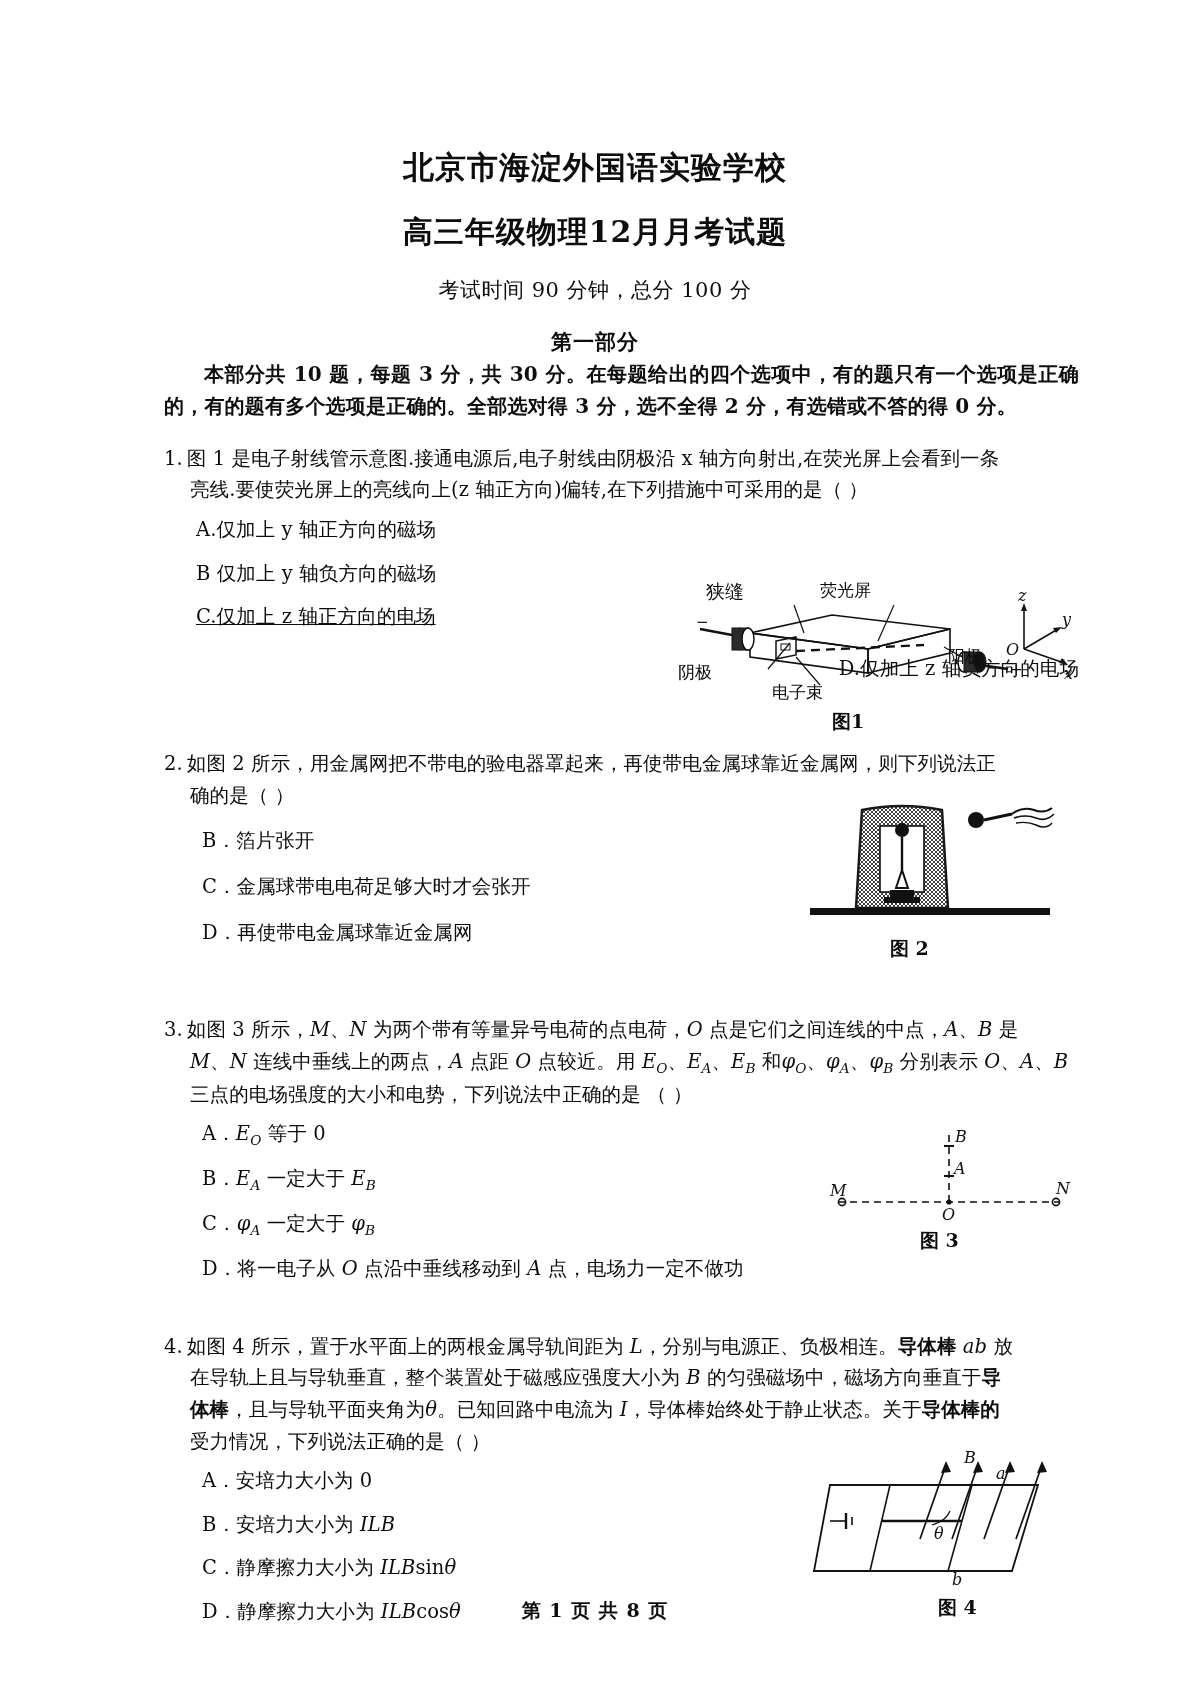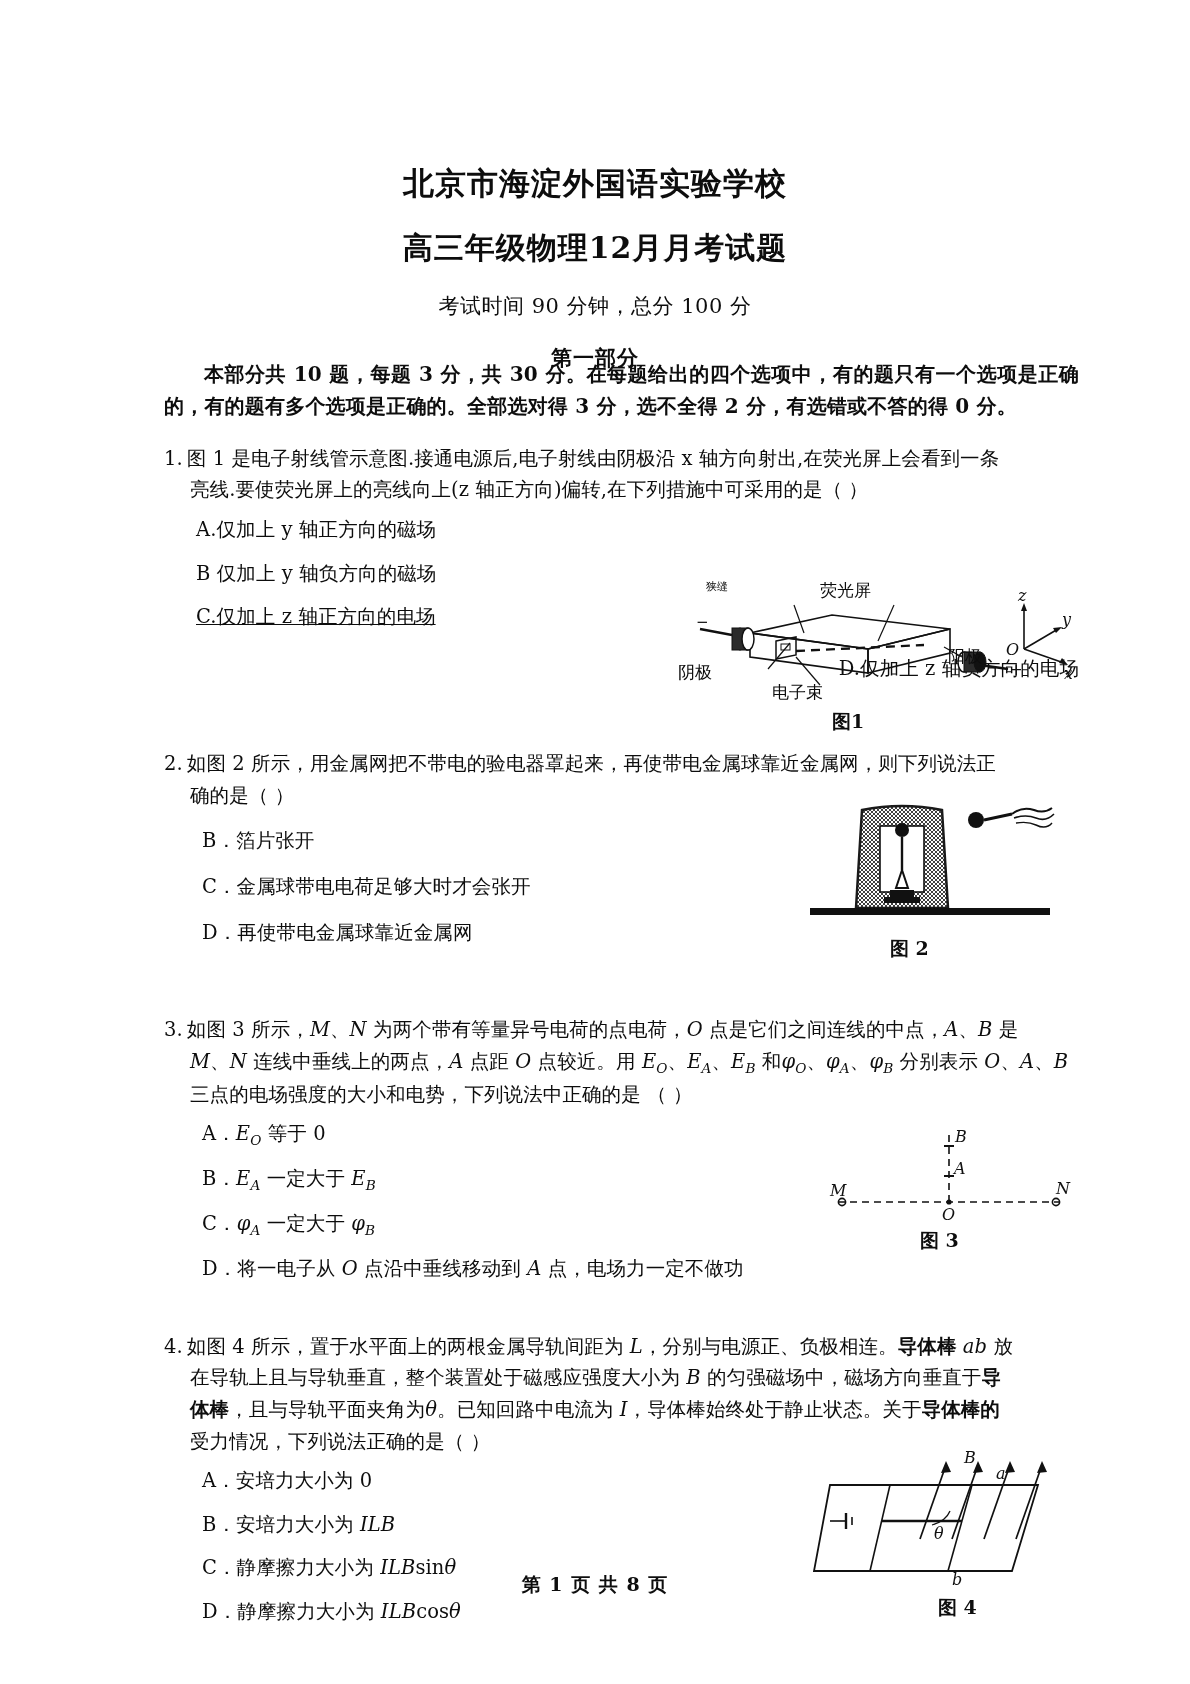--- a/index.html
+++ b/index.html
@@ -7,21 +7,21 @@
     width:1190px;height:1684px;
     background:#ffffff;
     font-family:"DejaVu Serif","Liberation Serif",serif;
     color:#0d0d0d;
     position:relative;
     overflow:hidden;
   }
   .page{
     position:relative;
     width:1190px;height:1684px;
-    padding:16px;
+    padding:0;
     box-sizing:border-box;
   }
   
   .doc-title{
     text-align:center;
     font-size:31px;
     font-weight:bold;
     letter-spacing:1px;
     margin:0;
     padding-top:148px;
@@ -89,21 +89,21 @@
   .fig-cap{
     font-size:19px;
     font-weight:bold;
     text-align:center;
   }
   
   .fig{ position:absolute; }
   .footer{
     position:absolute;
     left:0; right:0;
-    bottom:86px;
+    bottom:60px;
     text-align:center;
     font-size:19px;
     font-weight:bold;
     letter-spacing:1px;
   }
   svg{ display:block; }
   .lbl{ font-family:"DejaVu Sans","Liberation Sans",sans-serif; font-size:15px; fill:#111; }
   .lbl-it{ font-family:"DejaVu Serif","Liberation Serif",serif; font-size:16px; font-style:italic; fill:#111;}
 </style>
 </head>
@@ -167,21 +167,21 @@
           <polygon points="352,18 349,26 355,26" fill="#111"></polygon>
           <line x1="352" y1="64" x2="392" y2="78" stroke="#111" stroke-width="1.6"></line>
           <polygon points="396,80 387,78 390,73" fill="#111"></polygon>
           <line x1="352" y1="64" x2="386" y2="44" stroke="#111" stroke-width="1.6"></line>
           <polygon points="390,42 381,43 384,48" fill="#111"></polygon>
           <text x="346" y="16" class="lbl-it">z</text>
           <text x="390" y="40" class="lbl-it">y</text>
           <text x="392" y="94" class="lbl-it">x</text>
           <text x="334" y="70" class="lbl-it">O</text>
         </svg>
-        <div style="position:absolute;left:34px;top:-6px;font-size:11px;">狭缝</div>
+        <div style="position:absolute;left:34px;top:-6px;font-size:19px;">狭缝</div>
         <div style="position:absolute;left:148px;top:-6px;font-size:17px;">荧光屏</div>
         <div style="position:absolute;left:6px;top:76px;font-size:17px;">阴极</div>
         <div style="position:absolute;left:276px;top:60px;font-size:17px;">阳极</div>
         <div style="position:absolute;left:100px;top:96px;font-size:17px;">电子束</div>
         <div class="fig-cap" style="position:absolute;left:160px;top:124px;">图1</div>
       </div>
     </div>
 
     <div class="q-block" style="margin-top:64px;">
       <div class="q-text q-hang">

